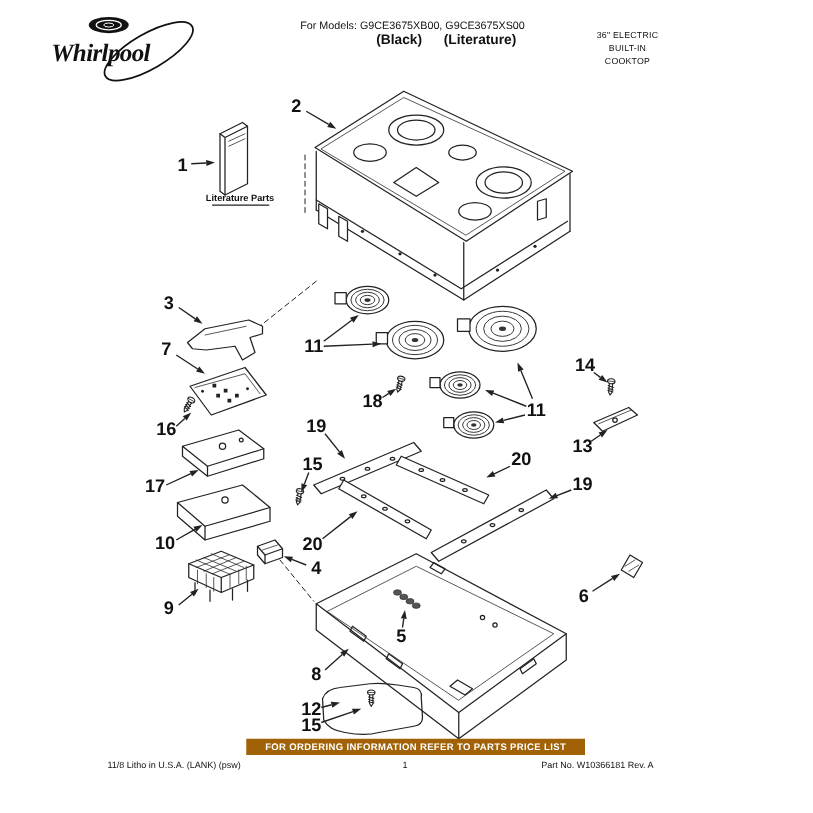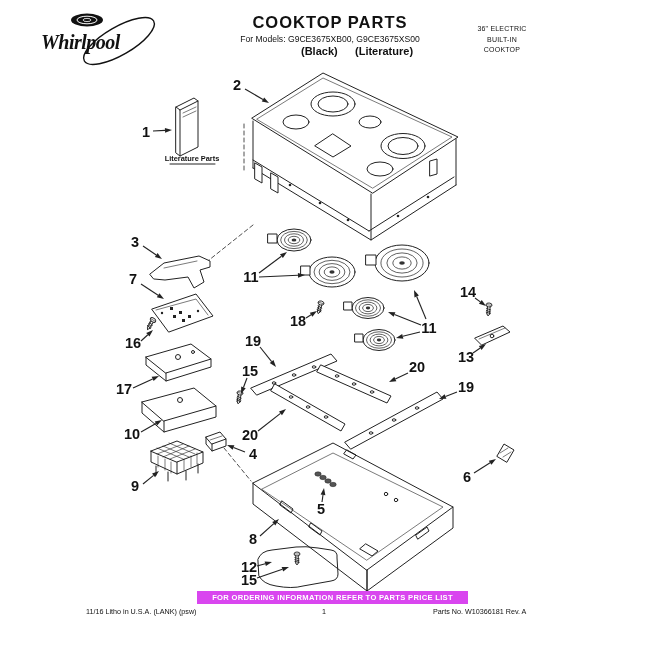--- a/index.html
+++ b/index.html
@@ -12,21 +12,21 @@
              font-size:20px;fill:#111;letter-spacing:-0.5px}
   .header-center{left:225px;top:13px;width:210px;text-align:center}
   .title{font-size:16.5px;font-weight:bold;letter-spacing:1px;white-space:nowrap}
   .models{font-size:8.6px;font-weight:normal;margin-top:2px;white-space:nowrap}
   .finishes{position:relative;height:11px;font-size:11px;font-weight:bold}
   .finish-black{left:76px;top:1px}
   .finish-stainless{left:130px;top:1px}
   .header-right{left:471px;top:24px;width:62px;text-align:center;font-size:7px;
                 line-height:10.5px;letter-spacing:0.2px}
   
-  .ordering-bar{left:197px;top:591px;width:271px;height:13px;background:#d946ef;color:#fff;
+  .ordering-bar{left:197px;top:591px;width:271px;height:13px;background:#a16207;color:#fff;
                 font-size:7.6px;font-weight:bold;text-align:center;line-height:13px;
                 letter-spacing:0.3px;white-space:nowrap}
   .footer-litho{left:86px;top:607px;font-size:7.2px}
   .footer-page{left:322px;top:607px;font-size:7.2px}
   .footer-part{left:433px;top:607px;font-size:7.2px}
   
   .diagram{left:0;top:0}
   .ln{stroke:#222;stroke-width:1;fill:none;stroke-linejoin:round;stroke-linecap:round}
   .thin{stroke-width:0.6}
   .fw{fill:#fff}
@@ -46,21 +46,20 @@
   <svg width="125" height="58" viewBox="0 0 125 58">
     <ellipse cx="50" cy="10" rx="16" ry="6.5" fill="#111"></ellipse>
     <ellipse cx="50" cy="10" rx="10" ry="3.8" fill="none" stroke="#fff" stroke-width="1"></ellipse>
     <ellipse cx="50" cy="10" rx="4" ry="1.6" fill="none" stroke="#fff" stroke-width="0.8"></ellipse>
     <ellipse cx="82" cy="31" rx="40" ry="14" fill="none" stroke="#111" stroke-width="1.4" transform="rotate(-30 82 31)"></ellipse>
     <text x="4" y="39" class="logo-text">Whirlpool</text>
   </svg>
 </div>
 
 <div class="abs header-center">
-  <div class="title">COOKTOP PARTS</div>
   <div class="models">For Models: G9CE3675XB00, G9CE3675XS00</div>
   <div class="finishes">
     <span class="abs finish-black">(Black)</span>
     <span class="abs finish-stainless">(Literature)</span>
   </div>
 </div>
 
 <div class="abs header-right">
   <div>36" ELECTRIC</div>
   <div>BUILT-IN</div>
@@ -335,15 +334,15 @@
       <line x1="257" y1="566" x2="265.2363554227913" y2="563.8036385539224" class="leader"></line>
       <polygon points="272,562 264.6179650614465,561.4846746988794 265.85474578413607,566.1226024089653" class="leader-head"></polygon>
       <text x="249" y="568" class="callout">12</text>
       <line x1="257" y1="578" x2="282.38019380486594" y2="569.2755583795773" class="leader"></line>
       <polygon points="289,567 281.6000023604394,567.0059105412456 283.16038524929246,571.545206217909" class="leader-head"></polygon>
       <text x="249" y="581" class="callout">15</text>
     </g>
 </svg>
 
 <div class="abs ordering-bar">FOR ORDERING INFORMATION REFER TO PARTS PRICE LIST</div>
-<div class="abs footer-litho">11/16 Litho in U.S.A. (LANK) (psw)</div>
+<div class="abs footer-litho">11/8 Litho in U.S.A. (LANK) (psw)</div>
 <div class="abs footer-page">1</div>
-<div class="abs footer-part">Parts No. W10366181 Rev. A</div>
+<div class="abs footer-part">Part No. W10366181 Rev. A</div>
 
 </body></html>

